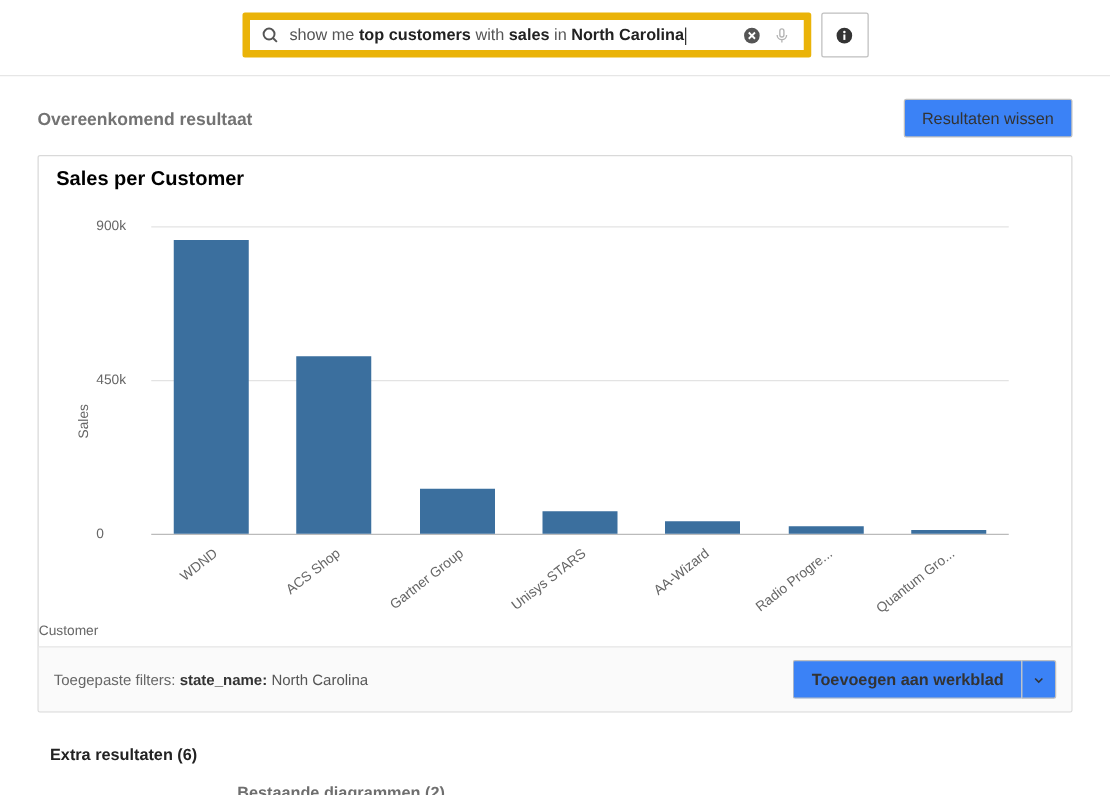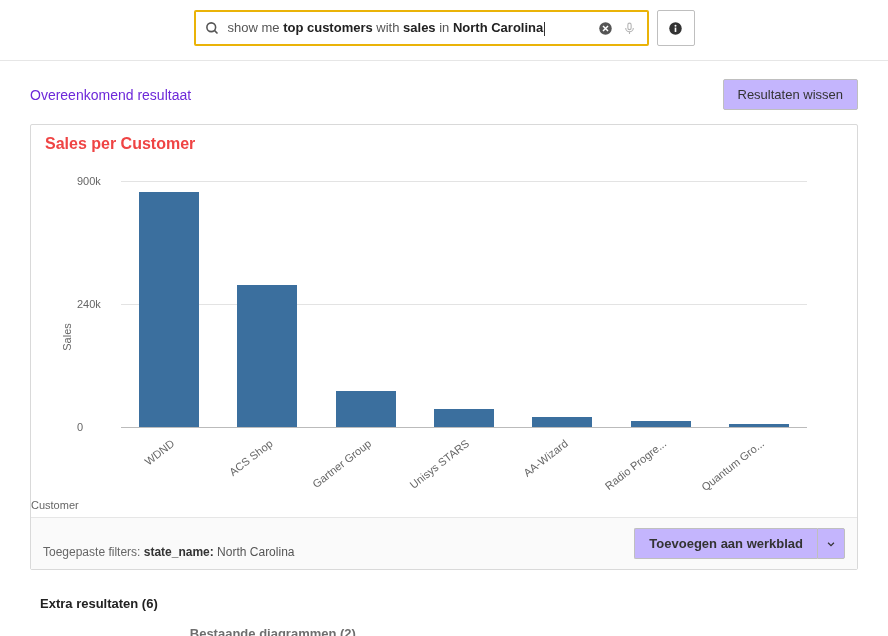--- a/index.html
+++ b/index.html
@@ -1,48 +1,48 @@
 <!DOCTYPE html>
 <html><head>
 <meta charset="utf-8">
 <style>
   * { box-sizing: border-box; }
   html, body { margin:0; padding:0; font-family: "Segoe UI", Arial, sans-serif; background:#fff; color:#333; }
   body { width:888px; height:636px; overflow:hidden; }
 
   .topbar { display:flex; justify-content:center; padding:10px 0 14px 0; border-bottom:1px solid #e6e6e6; }
   .search-wrap { display:flex; align-items:stretch; }
-  .search-box { display:flex; align-items:center; width:455px; height:36px; border:2px solid #eab308; border-radius:2px; background:#fff; padding:0 8px; }
+  .search-box { display:flex; align-items:center; width:455px; height:36px; border:6px solid #eab308; border-radius:2px; background:#fff; padding:0 8px; }
   .search-box .icon { width:18px; height:18px; display:flex; align-items:center; justify-content:center; color:#555; }
   .search-box .query { flex:1; padding:0 6px; font-size:13px; color:#555; white-space:nowrap; overflow:hidden; }
   .search-box .query b { color:#222; font-weight:700; }
   .info-btn { width:38px; height:36px; margin-left:8px; border:1px solid #bfbfbf; border-radius:2px; display:flex; align-items:center; justify-content:center; background:#fff; cursor:pointer; }
 
   .content { padding:18px 30px 0 30px; }
   .header-row { display:flex; justify-content:space-between; align-items:center; margin-bottom:14px; }
-  .section-title { font-size:14px; font-weight:400; color:#6d28d9; }
-  .btn { font-size:13px; padding:7px 14px; border:1px solid #bfbfbf; background:#c4b5fd; border-radius:2px; cursor:pointer; color:#333; }
+  .section-title { font-size:14px; font-weight:700; color:#737373; }
+  .btn { font-size:13px; padding:7px 14px; border:1px solid #bfbfbf; background:#3b82f6; border-radius:2px; cursor:pointer; color:#333; }
 
   .card { border:1px solid #d9d9d9; border-radius:2px; background:#fff; }
   .card-header { padding:10px 14px 4px 14px; }
-  .chart-title { font-size:16px; font-weight:700; color:#ef4444; }
+  .chart-title { font-size:16px; font-weight:700; color:#000000; }
 
   .chart-area { position:relative; height:360px; padding:10px 30px 0 64px; }
   .plot { position:absolute; left:90px; right:50px; top:24px; bottom:90px; }
   .grid-line { position:absolute; left:0; right:0; border-top:1px solid #e3e3e3; }
   .grid-line.axis0 { border-top:1px solid #bbb; }
   .ytick { position:absolute; left:-44px; width:38px; font-size:11px; color:#666; transform:translateY(-50%); }
   .bars { position:absolute; left:0; right:0; top:0; bottom:0; display:flex; align-items:flex-end; gap:30px; padding:0 14px; }
   .bar-col { flex:1; display:flex; flex-direction:column; align-items:center; position:relative; height:100%; }
   .bar { width:60px; background:#3b6f9e; position:absolute; bottom:0; }
   .xlab { position:absolute; top:100%; margin-top:10px; font-size:11px; color:#666; transform:rotate(-38deg); transform-origin:top right; white-space:nowrap; right:50%; }
   .xaxis-title { font-size:11px; color:#666; position:absolute; bottom:6px; left:0; right:0; }
   .yaxis-title { position:absolute; left:36px; top:50%; transform:translate(-50%,-50%) rotate(-90deg); font-size:11px; color:#666; }
 
-  .card-footer { display:flex; justify-content:space-between; align-items:flex-end; padding:10px 12px; border-top:1px solid #e6e6e6; background:#fafafa; font-size:12px; color:#555; }
+  .card-footer { display:flex; justify-content:space-between; align-items:center; padding:10px 12px; border-top:1px solid #e6e6e6; background:#fafafa; font-size:12px; color:#555; }
   .filters .label { color:#666; }
   .filters .key { font-weight:700; color:#333; }
   .footer-actions { display:flex; }
   .footer-actions .btn.main { font-weight:700; border-right:none; border-top-right-radius:0; border-bottom-right-radius:0; }
   .footer-actions .btn.caret { width:28px; padding:7px 0; display:flex; align-items:center; justify-content:center; border-top-left-radius:0; border-bottom-left-radius:0; }
 
   .tabs { display:flex; gap:28px; padding:18px 8px 0 8px; }
   .tab { font-size:13px; font-weight:700; color:#333; padding:8px 2px 10px 2px; cursor:pointer; }
   .tab.active { color:#222; border-bottom:3px solid #009639; }
   .tab.inactive { color:#555; font-weight:700; opacity:.85;margin-top:30px; }
@@ -99,21 +99,21 @@
     <div class="card-header">
       <div class="chart-title">Sales per Customer</div>
     </div>
 
     <div class="chart-area">
       <div class="yaxis-title">Sales</div>
       <div class="plot" id="plot">
           <div class="grid-line axis0" style="top: 100%;"></div>
           <div class="ytick" style="top: 100%;">0</div>
           <div class="grid-line" style="top: 50%;"></div>
-          <div class="ytick" style="top: 50%;">240k</div>
+          <div class="ytick" style="top: 50%;">450k</div>
           <div class="grid-line" style="top: 0%;"></div>
           <div class="ytick" style="top: 0%;">900k</div>
           <div class="bars">
             <div class="bar-col">
               <div class="bar" style="height: 95.5556%;"></div>
               <div class="xlab">WDND</div>
             </div>
             <div class="bar-col">
               <div class="bar" style="height: 57.7778%;"></div>
               <div class="xlab">ACS Shop</div>

